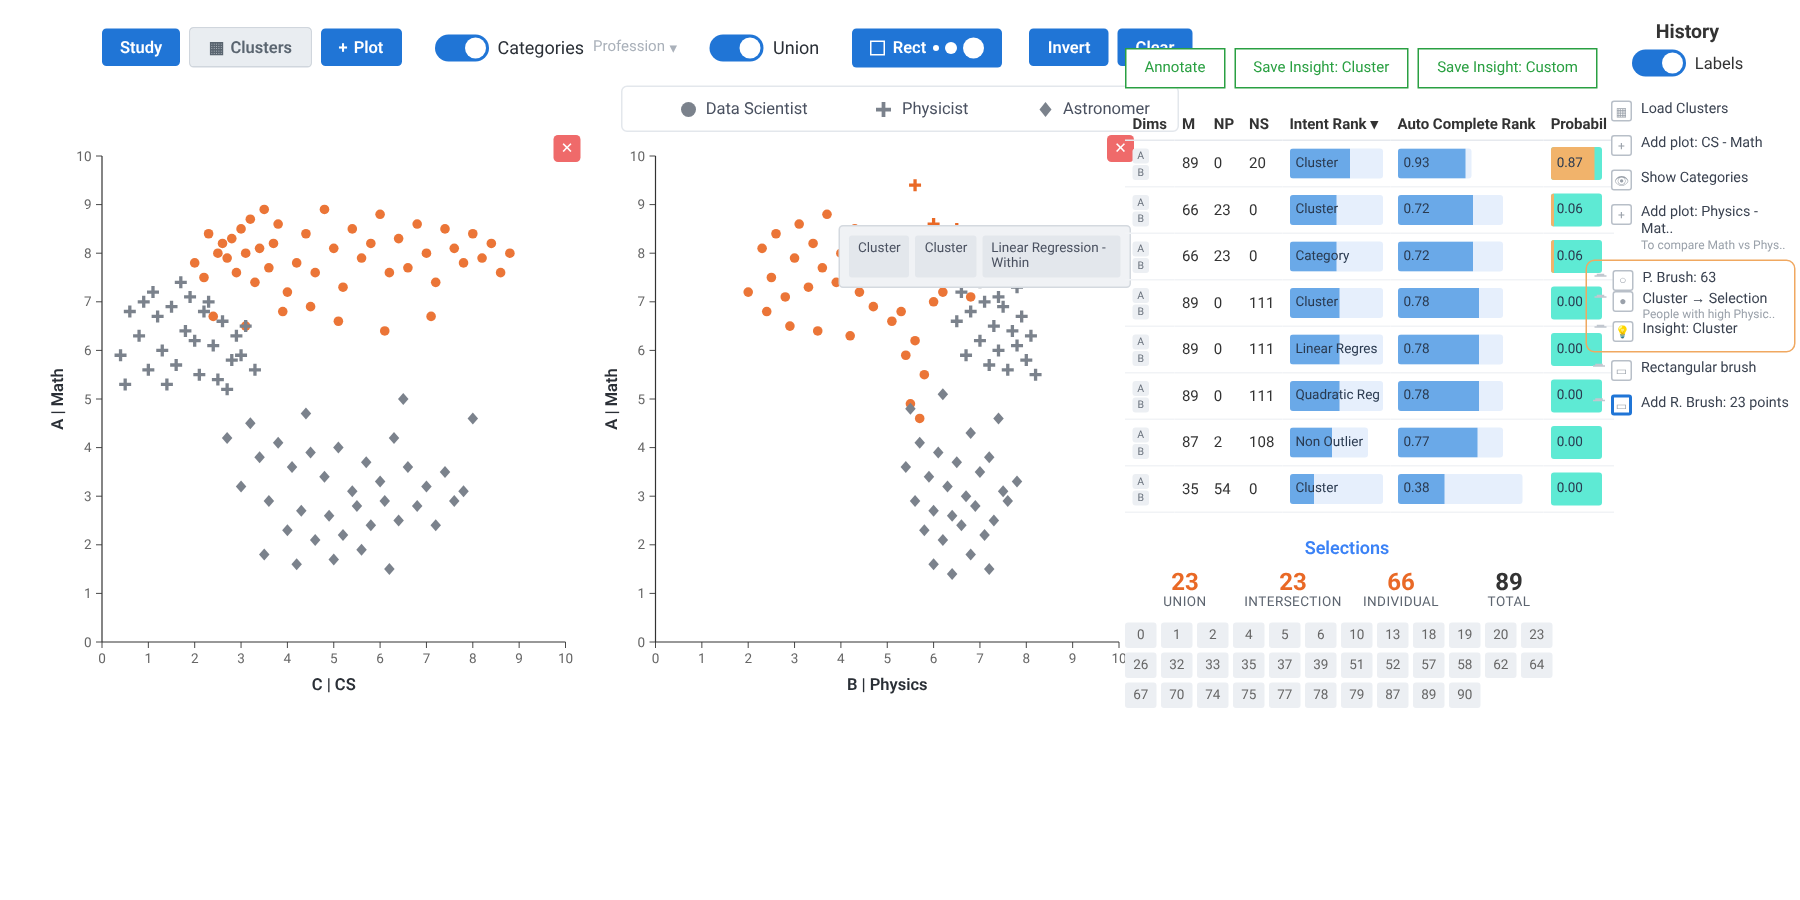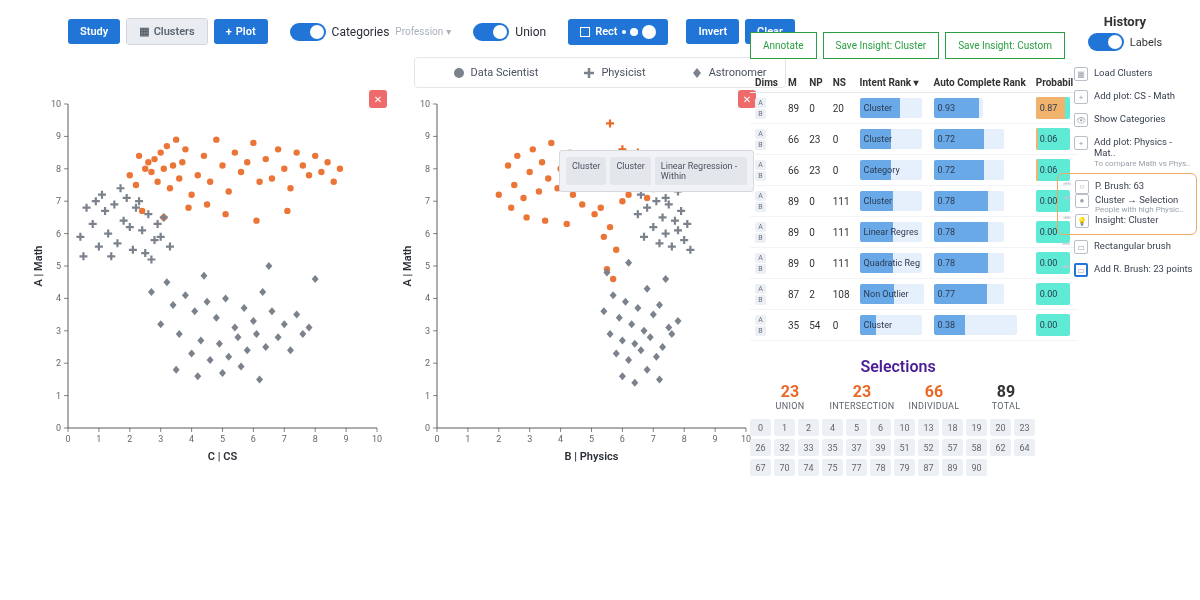--- a/index.html
+++ b/index.html
@@ -45,21 +45,21 @@
 .table td { font-size: 10px; padding: 4px 5px; border-bottom: 1px solid #f1f3f6; vertical-align: middle; }
 .ab-dims { display: flex; flex-direction: column; gap: 1px; }
 .ab-box { width: 11px; height: 10px; background: #eceff3; color: #6a727d; font-size: 7px; display: flex; align-items: center; justify-content: center; border-radius: 2px; }
 .bar-cell { position: relative; height: 20px; background: #e6effc; border-radius: 2px; overflow: hidden; display: flex; align-items: center; }
 .bar-fill { position: absolute; left: 0; top: 0; bottom: 0; background: #6aa9e8; }
 .bar-text { position: relative; z-index: 1; font-size: 9px; color: #2a3a50; padding-left: 4px; white-space: nowrap; overflow: hidden; text-overflow: ellipsis; }
 .prob-cell { position: relative; height: 22px; background: #5eead4; border-radius: 2px; overflow: hidden; display: flex; align-items: center;}
 .prob-fill { position: absolute; left: 0; top: 0; bottom: 0; background: #f1b36b; }
 
 .selections { margin-top: 16px; text-align: center; }
-.selections h3 { font-size: 16px; font-weight: 600; color: #4c1d95; margin-bottom: 6px; }
+.selections h3 { font-size: 12px; font-weight: 600; color: #3b82f6; margin-bottom: 6px; }
 .sel-row { display: flex; justify-content: space-between; padding: 0 4px; }
 .sel-col { text-align: center; flex: 1; }
 .sel-num { font-size: 16px; font-weight: 700; }
 .sel-num.orange { color: #e96926; }
 .sel-lab { font-size: 9px; color: #5d6570; letter-spacing: 0.3px; }
 
 .id-grid { display: flex; flex-wrap: wrap; gap: 3px; margin-top: 8px; }
 .id-chip { width: 21px; height: 17px; background: #eceff3; color: #666; font-size: 9px; display: flex; align-items: center; justify-content: center; border-radius: 2px; }
 
 
@@ -735,21 +735,21 @@
     <td>
             <div class="ab-dims">
               <span class="ab-box">A</span>
               <span class="ab-box">B</span>
             </div>
           </td>
     <td>87</td>
           <td>2</td>
           <td>108</td>
     <td>
-            <div class="bar-cell" style="width:64px">
+            <div class="bar-cell" style="width:52px">
               <div class="bar-fill" style="width:53.9%"></div>
               <span class="bar-text">Non Outlier</span>
             </div>
           </td>
     <td>
             <div class="bar-cell" style="width:70px">
               <div class="bar-fill" style="width:77%"></div>
               <span class="bar-text">0.77</span>
             </div>
           </td>

